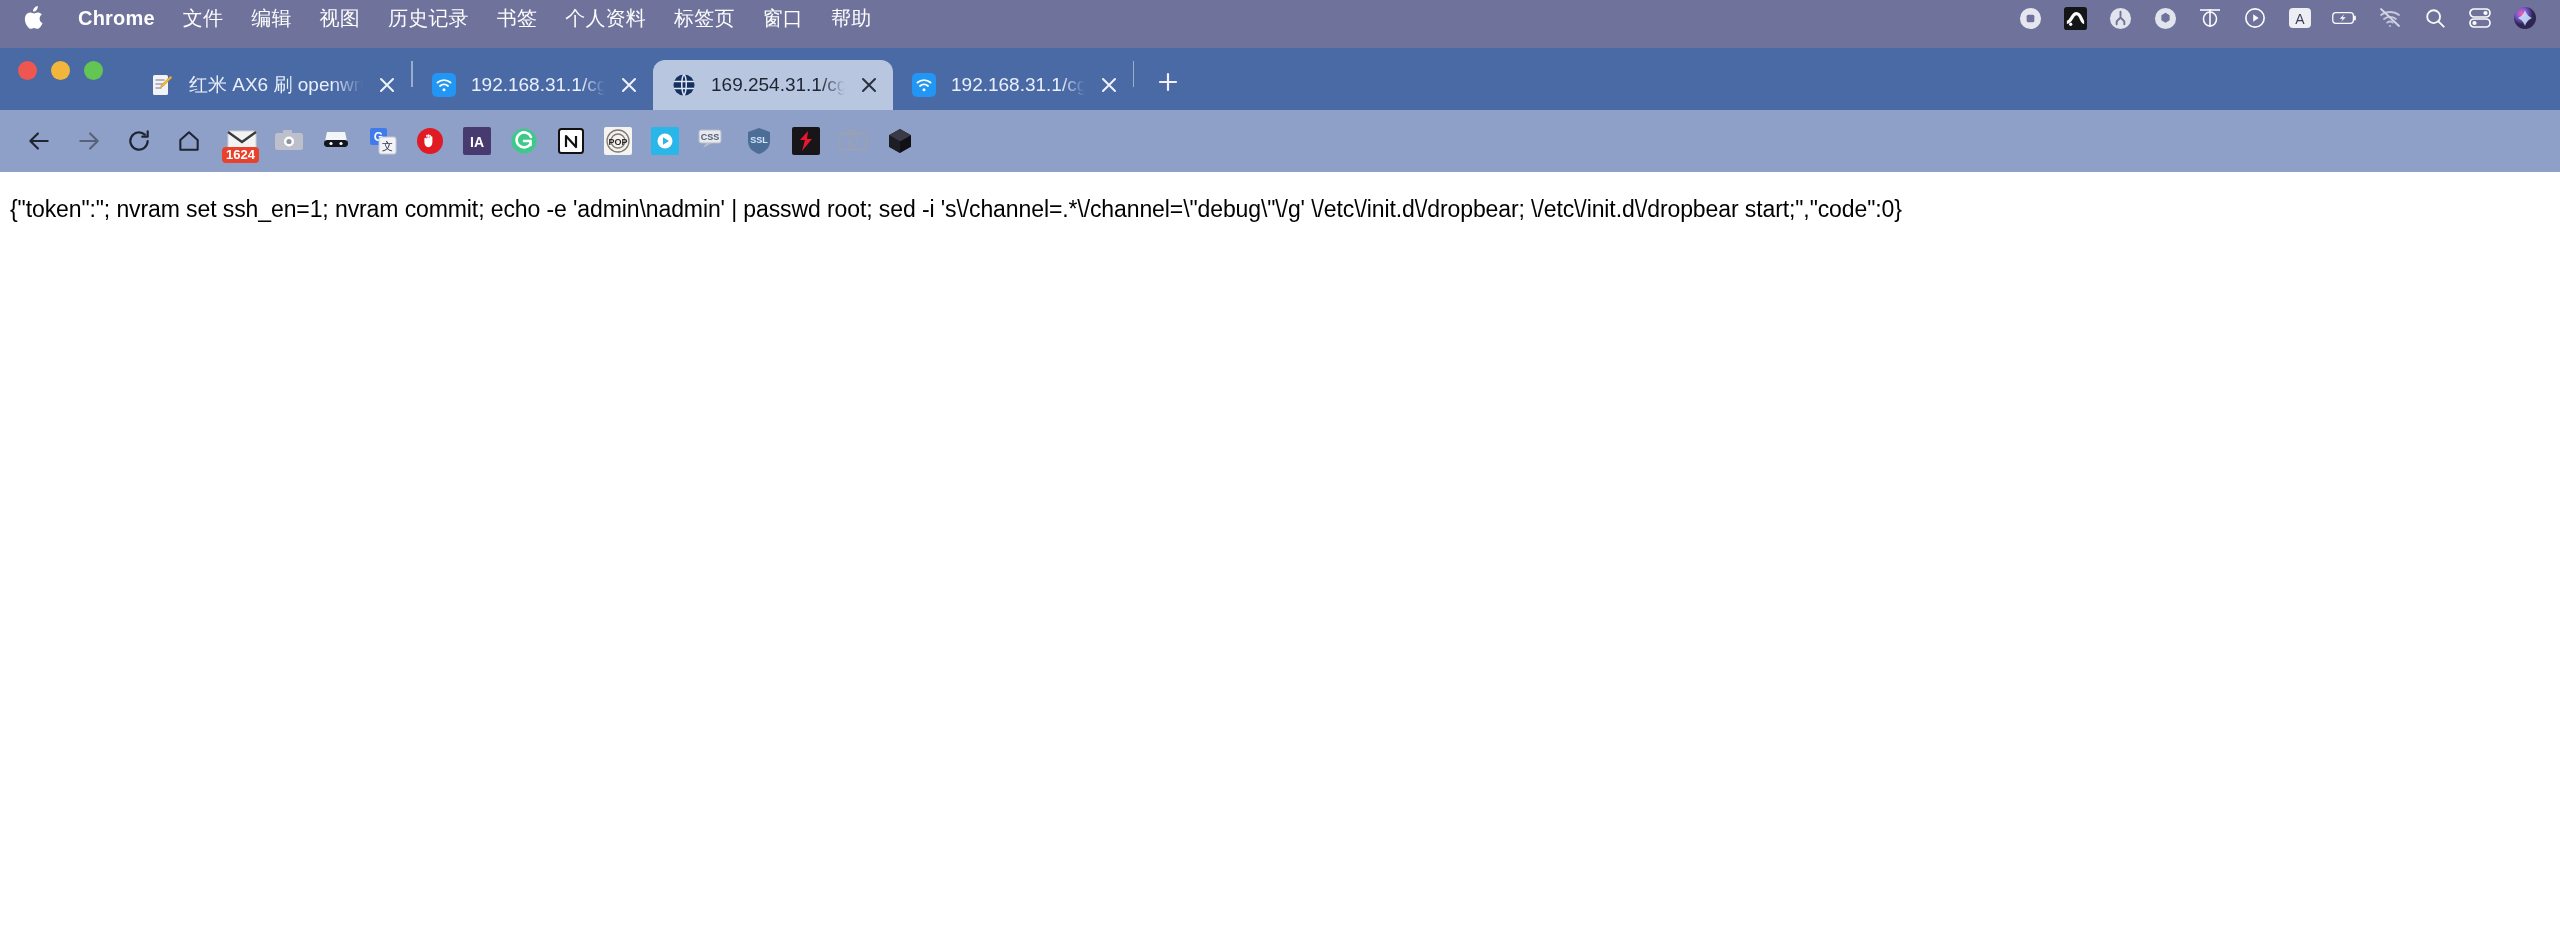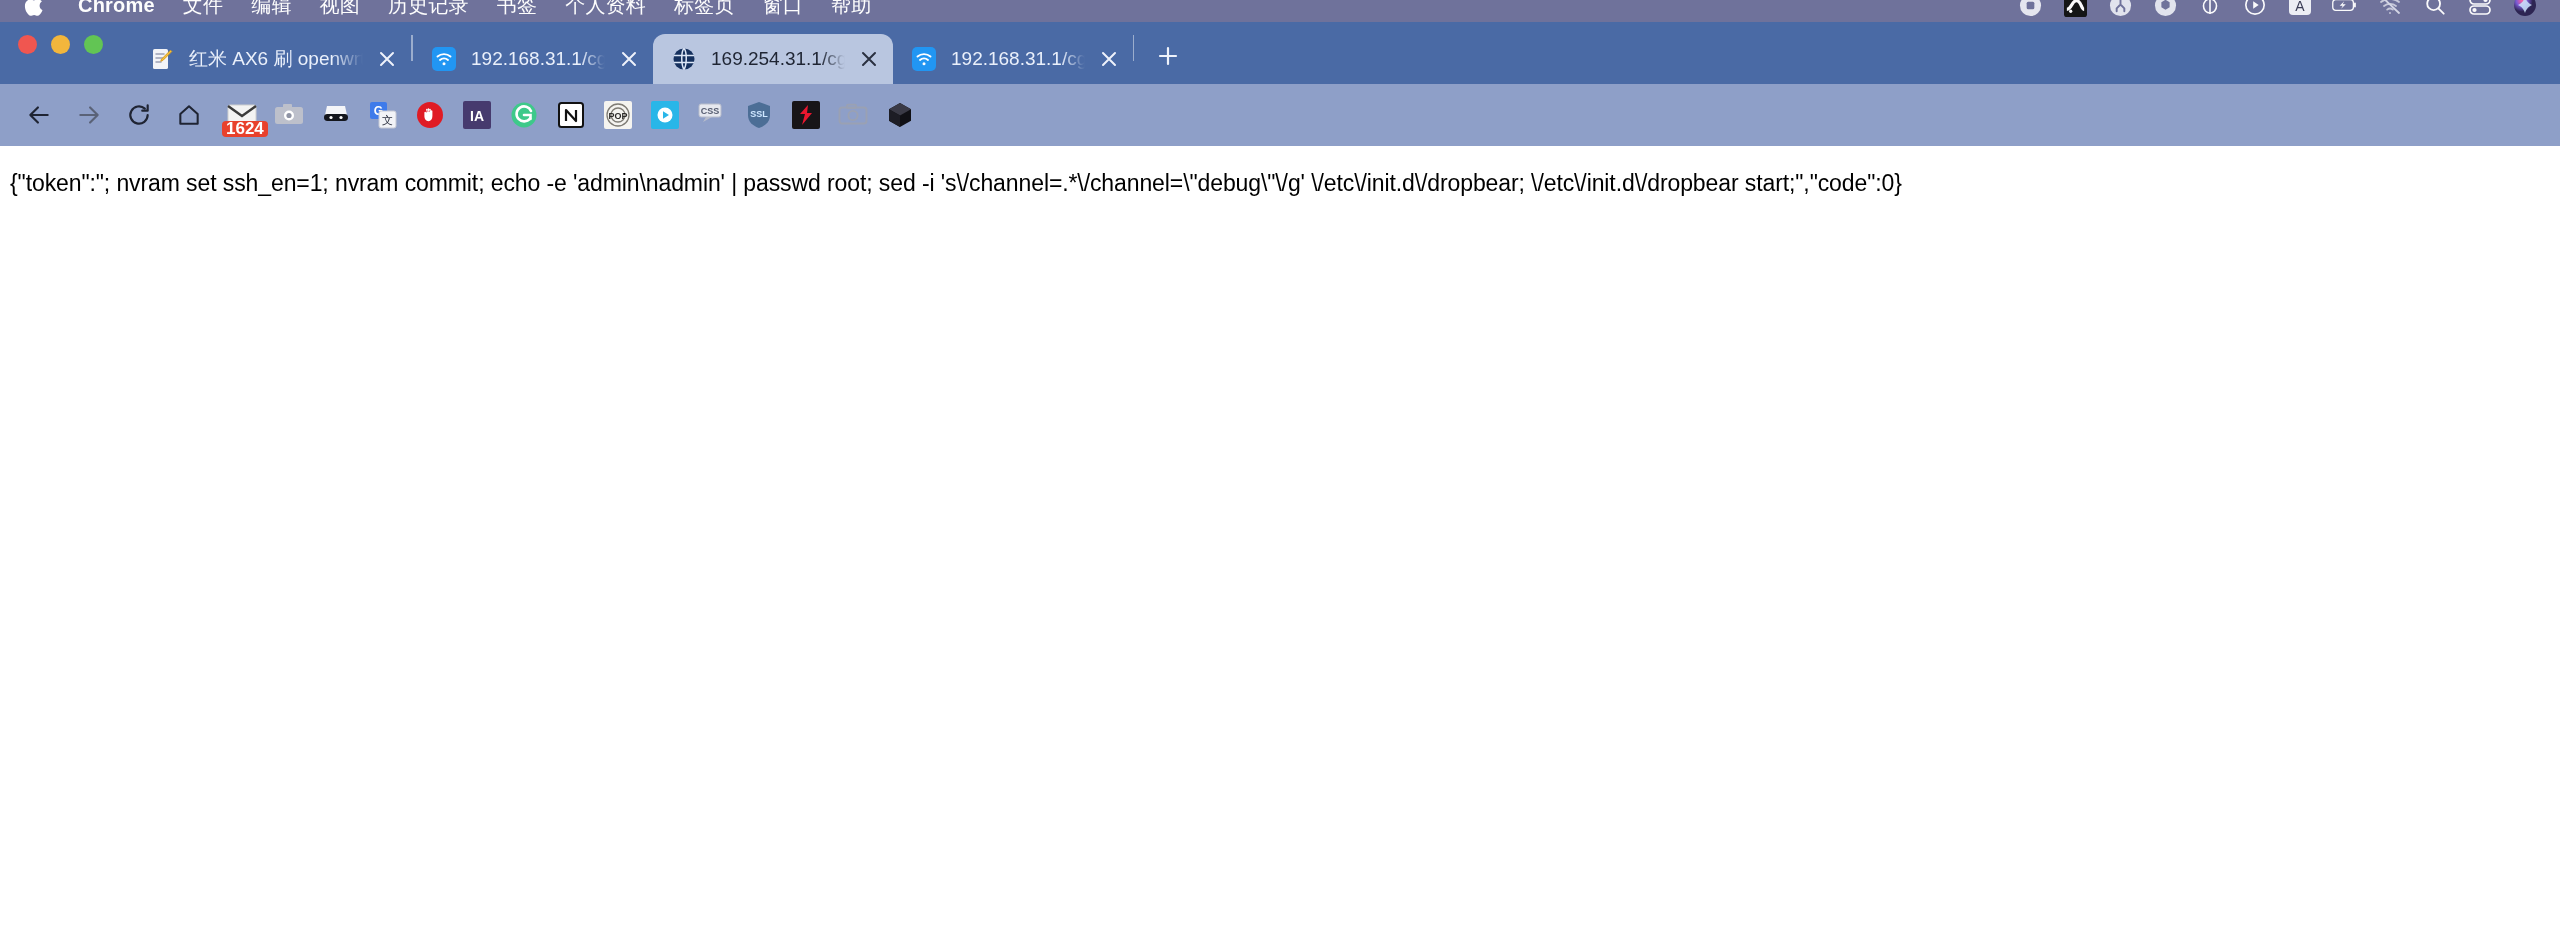--- a/index.html
+++ b/index.html
@@ -6,21 +6,21 @@
   html, body {
     width: 2560px;
     height: 934px;
     overflow: hidden;
     background: #ffffff;
     font-family: "Liberation Sans", sans-serif;
   }
 
   
   .menubar {
-    height: 22px;
+    height: 48px;
     background: #6f729b;
     display: flex;
     align-items: center;
     padding: 0 16px 12px 20px;
     color: #ffffff;
     position: relative;
   }
   .menubar-left { display: flex; align-items: center; gap: 0; }
   .apple-logo {
     width: 26px; height: 30px;
@@ -164,21 +164,21 @@
     display: flex; align-items: center; justify-content: center;
     position: relative;
     flex: 0 0 32px;
   }
   .ext svg, .ext > div { display: block; }
   .badge {
     position: absolute;
     bottom: -6px; left: -4px;
     background: #e8412c;
     color: #fff;
-    font-size: 17px;
+    font-size: 13px;
     font-weight: bold;
     border-radius: 4px;
     padding: 1px 4px;
     line-height: 14px;
   }
 
   
   .page {
     background: #ffffff;
     height: 772px;

